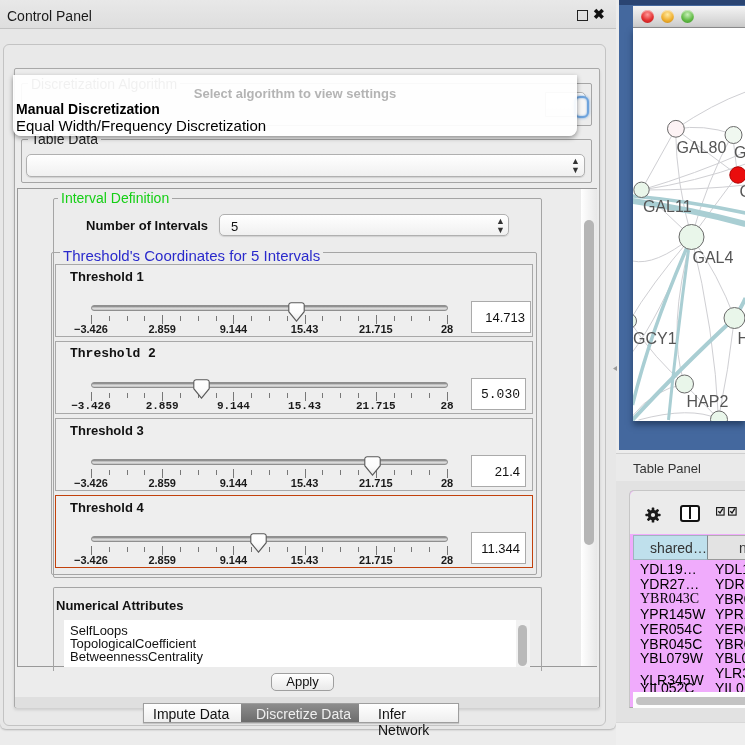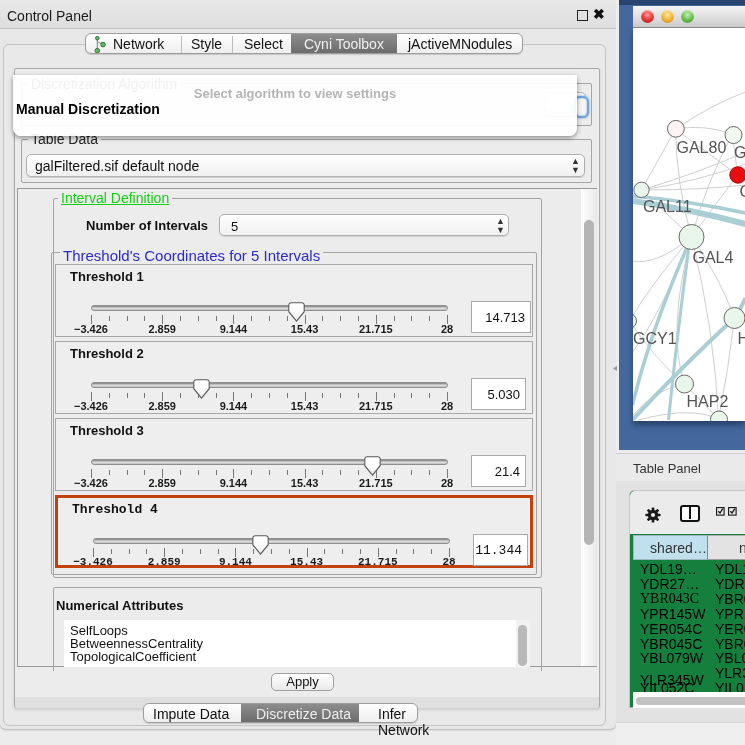--- a/index.html
+++ b/index.html
@@ -16,56 +16,37 @@
     <div class="abs" style="left:7px;top:8px;font-size:14px;color:#1a1a1a;">Control Panel</div>
     <div class="abs" style="left:577px;top:10px;width:11px;height:11px;border:1.5px solid #222;"></div>
     <div class="abs" style="left:593px;top:6px;font-size:14px;font-weight:bold;color:#111;">✖</div>
   </div>
 
   <div class="abs" style="left:3px;top:44px;width:603px;height:682px;border:1px solid #c3c3c3;border-radius:6px;background:#e9e9e9;"></div>
 
   <div class="abs" style="left:14px;top:68px;width:586px;height:640px;border:1px solid #a9a9a9;border-radius:2px;background:#ececec;box-shadow:0 2px 3px rgba(0,0,0,0.12);"></div>
   <div class="abs" style="left:15px;top:697px;width:584px;height:10.5px;background:#dfdfdf;border-radius:0 0 2px 2px;"></div>
 
-  <div class="abs" id="toptabs" style="left:85px;top:33px;width:438px;height:21px;background:linear-gradient(#ffffff,#eeeeee);border:1px solid #9e9e9e;border-radius:6px;box-shadow:0 1px 1px rgba(0,0,0,0.15);font-size:14px;">
-    <svg class="abs" style="left:7px;top:1px;" width="16" height="18" viewBox="0 0 16 18">
-      <line x1="4.3" y1="3.2" x2="4.3" y2="15.7" stroke="#8a8a8a" stroke-width="1.1"></line>
-      <line x1="4.3" y1="6.5" x2="10" y2="9.6" stroke="#8a8a8a" stroke-width="1"></line>
-      <circle cx="4.3" cy="3.2" r="1.8" fill="#5cb85c" stroke="#2d6e2d" stroke-width="0.9"></circle>
-      <circle cx="10" cy="9.6" r="2.3" fill="#5cb85c" stroke="#2d6e2d" stroke-width="0.9"></circle>
-      <circle cx="4.3" cy="15.7" r="2.3" fill="#5cb85c" stroke="#2d6e2d" stroke-width="0.9"></circle>
-    </svg>
-    <div class="abs" style="left:27px;top:2px;color:#111;">Network</div>
-    <div class="abs" style="left:94.5px;top:2px;width:1px;height:17px;background:#bdbdbd;"></div>
-    <div class="abs" style="left:105px;top:2px;color:#111;">Style</div>
-    <div class="abs" style="left:146px;top:2px;width:1px;height:17px;background:#bdbdbd;"></div>
-    <div class="abs" style="left:158px;top:2px;color:#111;">Select</div>
-    <div class="abs" style="left:205px;top:0;width:106px;height:19px;background:linear-gradient(#8d8d8d,#6c6c6c);">
-      <div class="abs" style="left:13px;top:2px;color:#efefef;">Cyni Toolbox</div>
-    </div>
-    <div class="abs" style="left:322px;top:2px;color:#111;">jActiveMNodules</div>
-  </div>
 
   <div class="abs" style="left:21px;top:83px;width:571px;height:43px;border:1px solid #a5a5a5;border-radius:2px;"></div>
   <div class="abs" style="left:28px;top:76px;font-size:14px;color:#333;background:#ececec;padding:0 3px;">Discretization Algorithm</div>
 
   <div class="abs" style="left:545px;top:92px;width:41px;height:25px;background:linear-gradient(#ffffff,#ededed);border:1px solid #b3b3b3;border-radius:0 5px 5px 0;"></div>
   <div class="abs" style="left:574px;top:96px;width:15px;height:22px;border:2.5px solid #6ea3dc;border-radius:6px;box-shadow:0 0 3px #6ea3dc, inset 0 0 2px #6ea3dc;background:#f5f5f5;"></div>
 
   <div class="abs" style="left:21px;top:139px;width:571px;height:44px;border:1px solid #a5a5a5;border-radius:2px;"></div>
   <div class="abs" style="left:28px;top:131px;font-size:14px;color:#222;background:#ececec;padding:0 3px;">Table Data</div>
   <div class="abs" style="left:26px;top:154px;width:559px;height:23px;background:linear-gradient(#ffffff,#f0f0f0);border:1px solid #b0b0b0;border-radius:5px;box-shadow:0 1px 1px rgba(0,0,0,0.12);">
-    <div class="abs" style="left:8px;top:3px;font-size:14px;color:#111;">galFiltered.sif default node</div>
     <div class="abs" style="left:544px;top:2px;font-size:9px;color:#333;line-height:9px;">▲<br>▼</div>
   </div>
 
   <div class="abs" style="left:17px;top:188px;width:580px;height:479px;border:1px solid #999;background:#ececec;"></div>
 
   <div class="abs" style="left:53px;top:198px;width:489px;height:380px;border:1px solid #a5a5a5;border-radius:2px;"></div>
-  <div class="abs" style="left:58px;top:190px;font-size:14px;color:#15cf15;background:#ececec;padding:0 3px;text-decoration:underline;">Interval Definition</div>
+  <div class="abs" style="left:58px;top:190px;font-size:14px;color:#15cf15;background:#ececec;padding:0 3px;">Interval Definition</div>
   <div class="abs" style="left:86px;top:218px;font-size:13px;font-weight:bold;color:#111;">Number of Intervals</div>
   <div class="abs" style="left:219px;top:214px;width:290px;height:22px;background:linear-gradient(#ffffff,#f0f0f0);border:1px solid #b0b0b0;border-radius:5px;box-shadow:0 1px 1px rgba(0,0,0,0.12);">
     <div class="abs" style="left:11px;top:4px;font-size:13px;color:#111;">5</div>
     <div class="abs" style="left:276px;top:2px;font-size:9px;color:#333;line-height:9px;">▲<br>▼</div>
   </div>
 
   <div class="abs" style="left:51px;top:252px;width:486px;height:323px;border:1px solid #a5a5a5;border-radius:2px;"></div>
   <div class="abs" style="left:60px;top:247px;font-size:15px;color:#2a2acc;background:#ececec;padding:0 3px;">Threshold's Coordinates for 5 Intervals</div>
 
   <div id="thresholds">
@@ -106,21 +87,21 @@
               <stop offset="0" stop-color="#ffffff"></stop>
               <stop offset="0.55" stop-color="#fbfbfb"></stop>
               <stop offset="1" stop-color="#e9e9e9"></stop>
             </linearGradient>
           </defs>
         </svg>
         <div class="abs" style="left:415px;top:36px;width:60px;height:32px;background:#ffffff;border:1px solid #aaa;">
           <div class="abs" style="right:5px;top:8px;font-size:13px;color:#111;">14.713</div>
         </div>
       </div>
-      <div class="abs" style="left:55px;top:341px;width:478px;height:73px;border:1px solid #a8a8a8;background:#eeeeee;">
+      <div class="abs" style="left:55px;top:341px;width:478px;height:73px;border:1px solid #a8a8a8;background:#eeeeee;font-family:Liberation Mono, monospace;">
         <div class="abs" style="left:14px;top:4px;font-size:13px;font-weight:bold;color:#111;">Threshold 2</div>
         <div class="abs" style="left:35px;top:40px;width:357px;height:6px;background:linear-gradient(#7a7a7a,#e0e0e0 55%,#bfbfbf);border-radius:3px;border:0.5px solid #8f8f8f;"></div>
         <div class="abs" style="left:35.0px;top:50px;width:1px;height:9px;background:#777;"></div>
         <div class="abs" style="left:52.8px;top:51px;width:1px;height:5px;background:#777;"></div>
         <div class="abs" style="left:70.6px;top:51px;width:1px;height:5px;background:#777;"></div>
         <div class="abs" style="left:88.4px;top:51px;width:1px;height:5px;background:#777;"></div>
         <div class="abs" style="left:106.2px;top:50px;width:1px;height:9px;background:#777;"></div>
         <div class="abs" style="left:124.0px;top:51px;width:1px;height:5px;background:#777;"></div>
         <div class="abs" style="left:141.8px;top:51px;width:1px;height:5px;background:#777;"></div>
         <div class="abs" style="left:159.6px;top:51px;width:1px;height:5px;background:#777;"></div>
@@ -194,21 +175,21 @@
               <stop offset="0" stop-color="#ffffff"></stop>
               <stop offset="0.55" stop-color="#fbfbfb"></stop>
               <stop offset="1" stop-color="#e9e9e9"></stop>
             </linearGradient>
           </defs>
         </svg>
         <div class="abs" style="left:415px;top:36px;width:55px;height:32px;background:#ffffff;border:1px solid #aaa;">
           <div class="abs" style="right:5px;top:8px;font-size:13px;color:#111;">21.4</div>
         </div>
       </div>
-      <div class="abs" style="left:55px;top:495px;width:478px;height:73px;border:3px solid #c2410c;background:#eeeeee;font-family:Liberation Mono, monospace;">
+      <div class="abs" style="left:55px;top:495px;width:478px;height:73px;border:1px solid #c2410c;background:#eeeeee;">
         <div class="abs" style="left:14px;top:4px;font-size:13px;font-weight:bold;color:#111;">Threshold 4</div>
         <div class="abs" style="left:35px;top:40px;width:357px;height:6px;background:linear-gradient(#7a7a7a,#e0e0e0 55%,#bfbfbf);border-radius:3px;border:0.5px solid #8f8f8f;"></div>
         <div class="abs" style="left:35.0px;top:50px;width:1px;height:9px;background:#777;"></div>
         <div class="abs" style="left:52.8px;top:51px;width:1px;height:5px;background:#777;"></div>
         <div class="abs" style="left:70.6px;top:51px;width:1px;height:5px;background:#777;"></div>
         <div class="abs" style="left:88.4px;top:51px;width:1px;height:5px;background:#777;"></div>
         <div class="abs" style="left:106.2px;top:50px;width:1px;height:9px;background:#777;"></div>
         <div class="abs" style="left:124.0px;top:51px;width:1px;height:5px;background:#777;"></div>
         <div class="abs" style="left:141.8px;top:51px;width:1px;height:5px;background:#777;"></div>
         <div class="abs" style="left:159.6px;top:51px;width:1px;height:5px;background:#777;"></div>
@@ -244,43 +225,44 @@
         <div class="abs" style="left:415px;top:36px;width:55px;height:32px;background:#ffffff;border:1px solid #aaa;">
           <div class="abs" style="right:5px;top:8px;font-size:13px;color:#111;">11.344</div>
         </div>
       </div>
     </div>
 
   <div class="abs" style="left:53px;top:587px;width:489px;height:84px;border:1px solid #a5a5a5;border-top-left-radius:2px;border-top-right-radius:2px;border-bottom:none;"></div>
   <div class="abs" style="left:56px;top:598px;font-size:13px;font-weight:bold;color:#111;">Numerical Attributes</div>
   <div class="abs" style="left:64px;top:619.5px;width:452px;height:47.5px;background:#ffffff;overflow:hidden;font-size:13px;color:#111;">
     <div style="padding-left:6px;height:13.3px;line-height:13.3px;margin-top:4px;">SelfLoops</div>
+    <div style="padding-left:6px;height:13.3px;line-height:13.3px;">TopologicalCoefficient</div>
     <div style="padding-left:6px;height:13.3px;line-height:13.3px;">BetweennessCentrality</div>
-    <div style="padding-left:6px;height:13.3px;line-height:13.3px;">TopologicalCoefficient</div>
   </div>
   <div class="abs" style="left:516px;top:619.5px;width:14px;height:47.5px;background:#f2f2f2;"></div>
   <div class="abs" style="left:518px;top:625px;width:9px;height:41px;background:#b9b9b9;border-radius:5px;"></div>
 
   <div class="abs" style="left:581px;top:189px;width:16px;height:477px;background:linear-gradient(90deg,#ffffff,#e8e8e8);"></div>
   <div class="abs" style="left:583.5px;top:220px;width:10px;height:325px;background:#b5b5b5;border-radius:5px;"></div>
 
   <div class="abs" style="left:271px;top:673px;width:63px;height:18px;background:linear-gradient(#ffffff,#e9e9e9);border:1px solid #9f9f9f;border-radius:5px;font-size:13px;color:#111;text-align:center;line-height:16px;">Apply</div>
 
-  <div class="abs" id="bottabs" style="left:143px;top:703px;width:275px;height:20px;background:linear-gradient(#ffffff,#eeeeee);border:1px solid #9e9e9e;border-radius:6px;box-shadow:0 1px 1px rgba(0,0,0,0.15);font-size:14px;">
+  <div class="abs" id="bottabs" style="left:143px;top:703px;width:316px;height:20px;background:linear-gradient(#ffffff,#eeeeee);border:1px solid #9e9e9e;border-radius:0;box-shadow:0 1px 1px rgba(0,0,0,0.15);font-size:14px;">
     <div class="abs" style="left:9px;top:2px;color:#111;">Impute Data</div>
     <div class="abs" style="left:97px;top:0;width:118px;height:18px;background:linear-gradient(#8d8d8d,#6c6c6c);">
       <div class="abs" style="left:15px;top:2px;color:#efefef;">Discretize Data</div>
     </div>
     <div class="abs" style="left:234px;top:2px;color:#111;">Infer Network</div>
   </div>
 </div>
 
 <div class="abs" style="left:13px;top:75px;width:564px;height:61px;background:rgba(255,255,255,0.93);border-radius:0 0 8px 8px;box-shadow:0 2px 5px rgba(0,0,0,0.4);z-index:30;">
   <div class="abs" style="left:0;top:11px;width:564px;text-align:center;font-size:13px;font-weight:bold;color:#b4b4b4;">Select algorithm to view settings</div>
   <div class="abs" style="left:3px;top:26px;font-size:14px;font-weight:bold;color:#000;">Manual Discretization</div>
+  <div class="abs" style="left:3px;top:42px;font-size:15px;color:#000;">Equal Width/Frequency Discretization</div>
 </div>
 
 <div class="abs" style="left:616px;top:0;width:129px;height:745px;background:#ececec;"></div>
 
 <div class="abs" id="netwin" style="left:619px;top:0;width:126px;height:450px;background:#44689e;">
   <div class="abs" style="left:0;top:0;width:126px;height:5px;background:#2a4472;"></div>
 
   <div class="abs" style="left:13.5px;top:6px;width:112.5px;height:22px;background:linear-gradient(#f4f4f4,#cccccc);border-bottom:1px solid #8e8e8e;">
     <div class="abs" style="left:8px;top:4px;width:13px;height:13px;border-radius:50%;background:radial-gradient(circle at 50% 35%, #ff9a9a, #e33030 55%, #b01818);box-shadow:inset 0 1px 1px rgba(255,255,255,0.6);"></div>
     <div class="abs" style="left:28px;top:4px;width:13px;height:13px;border-radius:50%;background:radial-gradient(circle at 50% 35%, #ffe9a0, #efaf2f 55%, #c08010);box-shadow:inset 0 1px 1px rgba(255,255,255,0.6);"></div>
@@ -344,21 +326,21 @@
     </g>
   </svg>
 </div>
 
 <div class="abs" style="left:616px;top:453px;width:129px;height:28px;background:#eaeaea;border-top:1px solid #cfcfcf;">
   <div class="abs" style="left:17px;top:7px;font-size:13px;color:#333;">Table Panel</div>
 </div>
 <div class="abs" style="left:616px;top:481px;width:129px;height:241px;background:#e2e2e2;"></div>
 <div class="abs" style="left:616px;top:722px;width:129px;height:23px;background:#efefef;border-top:1px solid #d8d8d8;"></div>
 
-<div class="abs" id="tablepanel" style="left:629px;top:490px;width:116px;height:218px;background:#15803d;border:1px solid #c6c6c6;border-bottom:1px solid #a8a8a8;border-radius:5px 0 0 0;border-right:none;">
+<div class="abs" id="tablepanel" style="left:629px;top:490px;width:116px;height:218px;background:#f0abfc;border:1px solid #c6c6c6;border-bottom:1px solid #a8a8a8;border-radius:5px 0 0 0;border-right:none;">
 
   <div class="abs" style="left:0;top:0;width:116px;height:43px;background:#ebebeb;border-radius:5px 0 0 0;"></div>
   <svg class="abs" style="left:15px;top:16px;" width="16" height="16" viewBox="0 0 16 16">
     <g fill="#1a1a1a">
       <circle cx="8" cy="8" r="5.2"></circle>
       <g>
         <rect x="6.7" y="0.4" width="2.6" height="3.4" rx="0.7"></rect>
         <rect x="6.7" y="12.2" width="2.6" height="3.4" rx="0.7"></rect>
         <rect x="0.4" y="6.7" width="3.4" height="2.6" rx="0.7"></rect>
         <rect x="12.2" y="6.7" width="3.4" height="2.6" rx="0.7"></rect>

